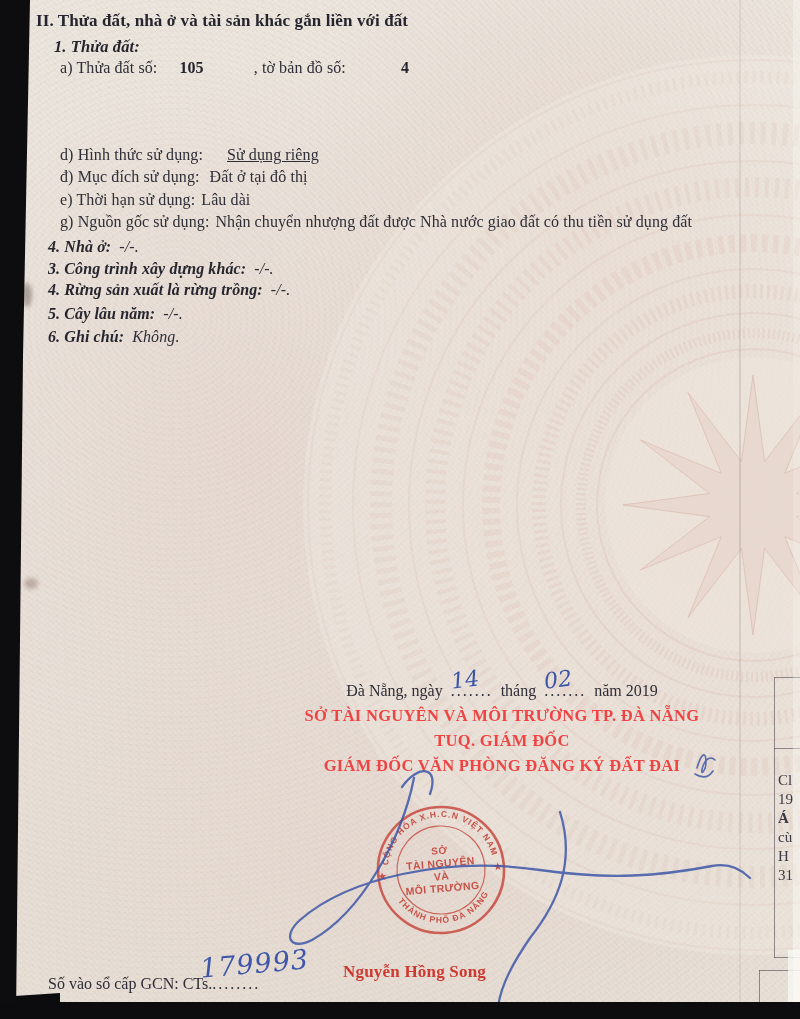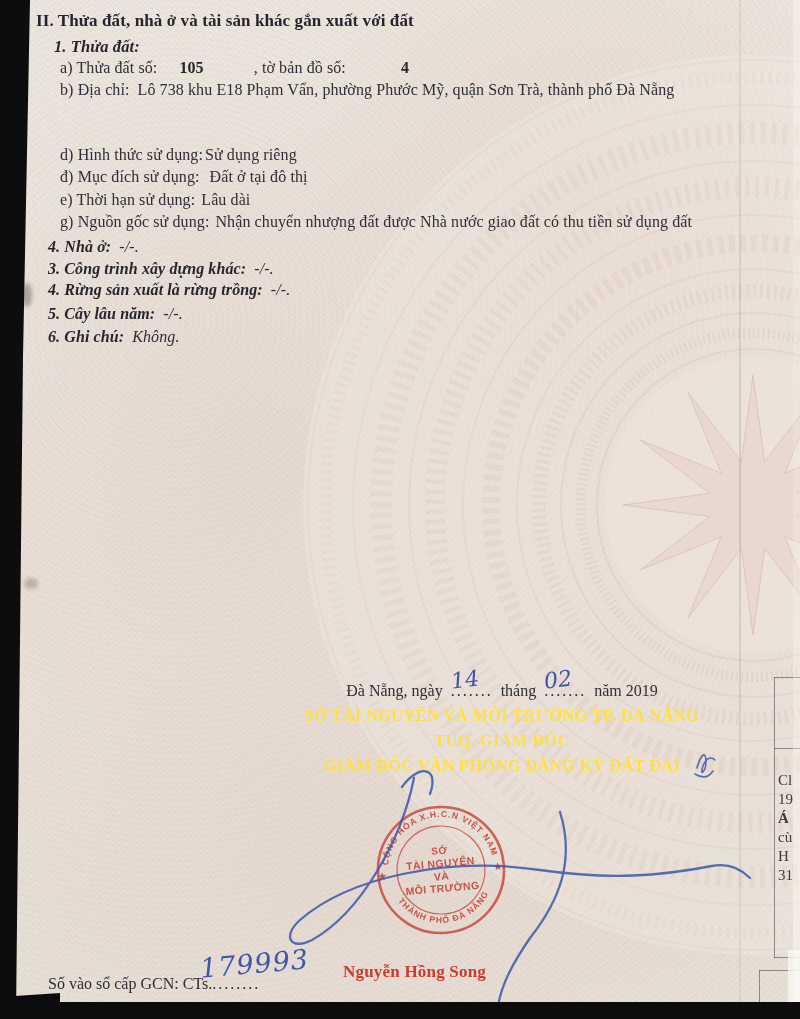--- a/index.html
+++ b/index.html
@@ -20,25 +20,25 @@
   .drum{position:absolute;left:0;top:0;z-index:1;pointer-events:none;}
   .crease{position:absolute;left:739px;top:0;width:2px;height:100%;z-index:2;
     background:linear-gradient(180deg,rgba(120,100,100,.10),rgba(120,100,100,.20) 50%,rgba(120,100,100,.08));}
   .t{position:absolute;z-index:3;font-size:16px;line-height:1.32;color:#2f2e37;letter-spacing:.1px;}
   .bold{font-weight:bold;color:#26252e;}
   .bi{font-weight:bold;font-style:italic;color:#26252e;}
   .it{font-style:italic;}
   .hang{padding-left:24px;text-indent:-24px;}
   .vnum{font-weight:bold;color:#26252e;}
   .ml22{margin-left:22px;} .ml50{margin-left:50px;} .ml55{margin-left:55px;}
-  .ml38{margin-left:38px;} .ml14{margin-left:2px;} .ml10{margin-left:10px;}
+  .ml38{margin-left:38px;} .ml14{margin-left:24px;text-decoration:underline;} .ml10{margin-left:10px;}
   .ml12{margin-left:6px;} .ml6{margin-left:6px;} .ml8{margin-left:8px;}
   .sign-block{position:absolute;left:287px;top:682px;width:430px;z-index:3;text-align:center;}
   .sign-date{font-size:16px;color:#2f2e37;margin-bottom:6px;}
-  .sign-line{font-weight:bold;font-size:16.5px;color:#fde047;letter-spacing:.3px;margin-bottom:5px;}
+  .sign-line{font-weight:bold;font-size:16.5px;color:#ef4444;letter-spacing:.3px;margin-bottom:5px;}
   .dotspan{position:relative;display:inline-block;margin:0 4px;}
   .dots{letter-spacing:2px;color:#2f2e37;}
   .hw{position:absolute;left:0;top:-15px;font-family:"DejaVu Serif",serif;font-style:italic;
       color:#3c55a6;font-size:22px;transform:rotate(-7deg);white-space:nowrap;}
   .stamp{position:absolute;left:374px;top:803px;width:134px;height:134px;z-index:3;
          transform:rotate(-5deg);opacity:.92;}
   .stamp-center{position:absolute;inset:26px;display:flex;flex-direction:column;align-items:center;
       justify-content:center;text-align:center;color:#c6473d;
       font-family:"Liberation Sans",sans-serif;line-height:1.2;letter-spacing:.4px;}
   .st1{font-size:10px;font-weight:bold;} .st2{font-size:10.5px;font-weight:bold;}
@@ -87,31 +87,28 @@
       <circle cx="753" cy="505" r="192" fill="none" stroke="#d8b3a8" stroke-opacity=".22" stroke-width="2"></circle>
       <circle cx="753" cy="505" r="172" fill="none" stroke="#d4a89c" stroke-opacity=".18" stroke-width="10" stroke-dasharray="2 3"></circle>
       <circle cx="753" cy="505" r="156" fill="none" stroke="#d8b3a8" stroke-opacity=".25" stroke-width="2"></circle>
       <circle cx="753" cy="505" r="148" fill="rgba(238,230,220,.5)"></circle>
       <path transform="translate(753,505)" fill="rgba(231,214,205,.8)" stroke="rgba(214,172,160,.5)" stroke-width="1" d="M130,0 L43.5,11.6 L112.6,65 L31.8,31.8 L65,112.6 L11.6,43.5 L0,130 L-11.6,43.5 L-65,112.6 L-31.8,31.8 L-112.6,65 L-43.5,11.6 L-130,0 L-43.5,-11.6 L-112.6,-65 L-31.8,-31.8 L-65,-112.6 L-11.6,-43.5 L0,-130 L11.6,-43.5 L65,-112.6 L31.8,-31.8 L112.6,-65 L43.5,-11.6 Z"></path>
     </g>
   </svg>
 
   <div class="crease"></div>
 
-  <div class="t bold" style="left:36px;top:10px;font-size:17px;">II. Thửa đất, nhà ở và tài sản khác gắn xuất với đất</div>
+  <div class="t bold" style="left:36px;top:10px;font-size:17px;">II. Thửa đất, nhà ở và tài sản khác gắn liền với đất</div>
 
   <div class="t bi" style="left:54px;top:36px;font-size:16.5px;">1. Thửa đất:</div>
 
   <div class="t" style="left:60px;top:57px;text-align:right;">
     <span>a) Thửa đất số:</span><span class="vnum ml22">105</span><span class="ml50">, tờ bản đồ số:</span><span class="vnum ml55">4</span>
   </div>
 
-  <div class="t hang" style="left:60px;top:79px;width:655px;">
-    <span>b) Địa chỉ:</span><span class="ml8">Lô 738 khu E18 Phạm Vấn, phường Phước Mỹ, quận Sơn Trà, thành phố Đà Nẵng</span>
-  </div>
 
 
   <div class="t" style="left:60px;top:144px;">
     <span>d) Hình thức sử dụng:</span><span class="ml14">Sử dụng riêng</span>
   </div>
 
   <div class="t" style="left:60px;top:166px;">
     <span>đ) Mục đích sử dụng:</span><span class="ml10">Đất ở tại đô thị</span>
   </div>
 

